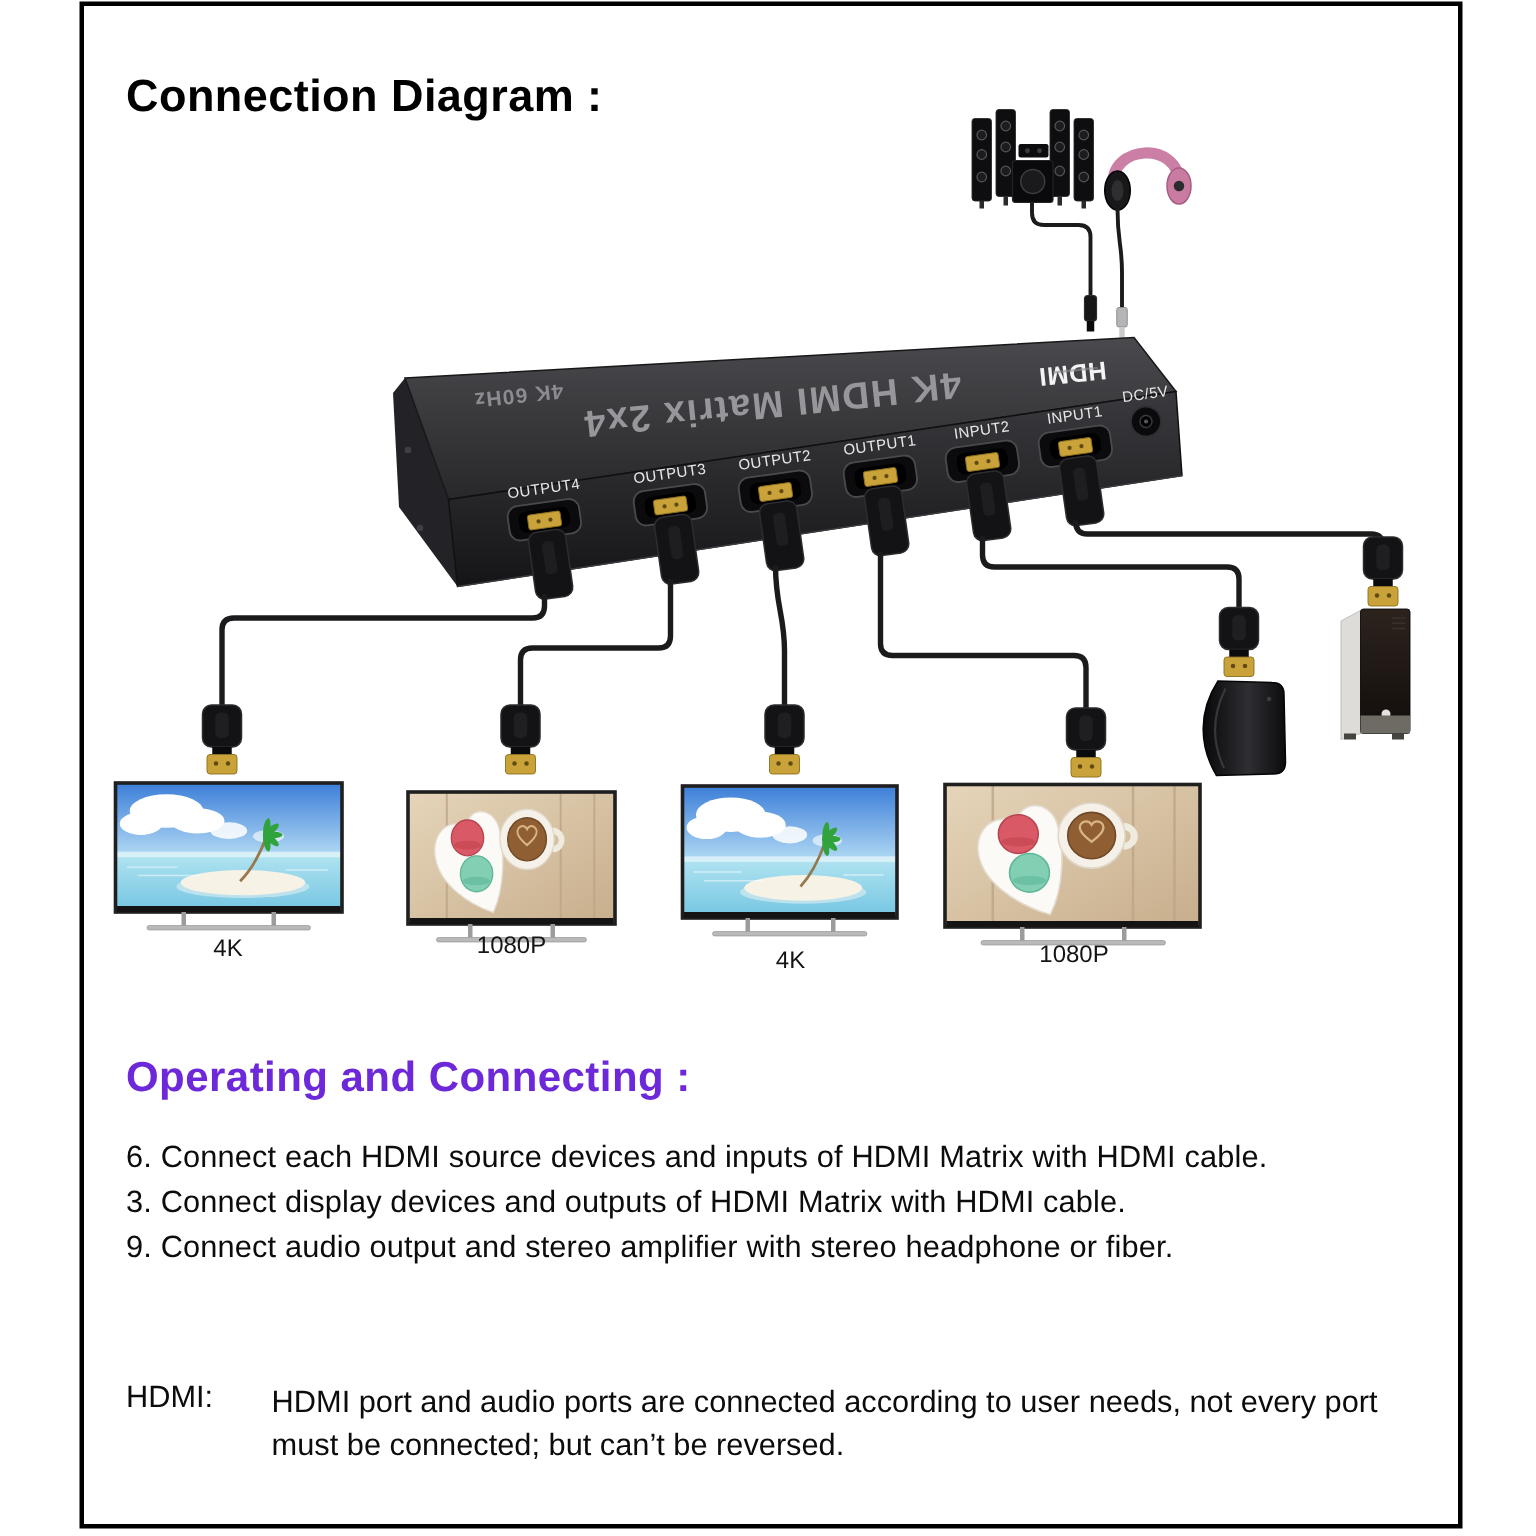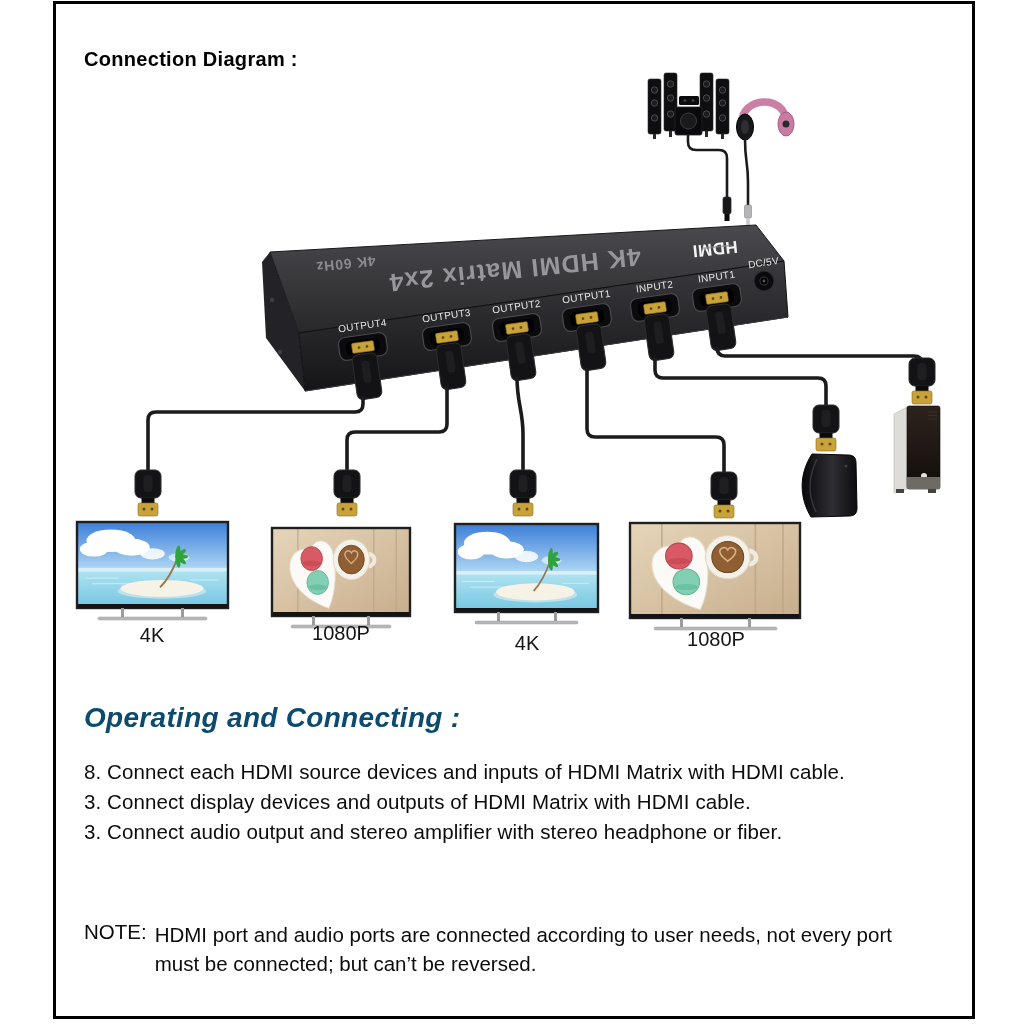--- a/index.html
+++ b/index.html
@@ -1,26 +1,26 @@
 <!DOCTYPE html>
 <html><head>
 <meta charset="utf-8">
 <style>
   html,body{margin:0;padding:0;background:#fff;}
   .page{position:relative;width:1024px;height:1024px;background:#ffffff;
         font-family:"Liberation Sans", sans-serif;overflow:hidden;}
   .abs{position:absolute;}
   .frame{left:53px;top:1px;width:916px;height:1012px;border:3px solid #000;}
-  .title{left:84px;top:48px;font-size:20px;font-weight:bold;color:#000;letter-spacing:.3px;}
-  .heading{left:84px;top:702px;font-size:28px;font-weight:bold;color:#0c4a6e;letter-spacing:.3px;font-style:italic;}
+  .title{left:84px;top:48px;font-size:30px;font-weight:bold;color:#000;letter-spacing:.3px;}
+  .heading{left:84px;top:702px;font-size:28px;font-weight:bold;color:#6d28d9;letter-spacing:.3px;}
   .instr{left:84px;font-size:20.5px;color:#0c0c0c;white-space:nowrap;letter-spacing:.1px;}
   .i0{top:760px}.i1{top:790px}.i2{top:820px}.i3{top:850px}.i4{top:880px}
   .note{left:84px;top:920px;display:flex;gap:8px;font-size:20.5px;color:#0c0c0c;}
-  .note .lines div{line-height:29px;white-space:nowrap;}
-  .tvlabel{font-size:20px;color:#141414;transform:translateX(-50%);white-space:nowrap;}
+  .note .lines div{line-height:29px;white-space:nowrap;margin-left:31px;}
+  .tvlabel{font-size:16px;color:#141414;transform:translateX(-50%);white-space:nowrap;}
   svg{position:absolute;left:0;top:0;}
 </style>
 </head>
 <body>
 
 <div class="page">
 
   <div class="abs frame"></div>
 
   <svg width="1024" height="1024" viewBox="0 0 1024 1024">
@@ -283,25 +283,25 @@
 
   <div class="abs title">Connection Diagram :</div>
 
   <div class="abs tvlabel" style="left:152px;top:624px;">4K</div>
   <div class="abs tvlabel" style="left:341px;top:622px;">1080P</div>
   <div class="abs tvlabel" style="left:527px;top:632px;">4K</div>
   <div class="abs tvlabel" style="left:716px;top:628px;">1080P</div>
 
   <div class="abs heading">Operating and Connecting :</div>
 
-  <div class="abs instr i0">8. Connect each HDMI source devices and inputs of HDMI Matrix with HDMI cable.</div>
+  <div class="abs instr i0">6. Connect each HDMI source devices and inputs of HDMI Matrix with HDMI cable.</div>
   <div class="abs instr i1">3. Connect display devices and outputs of HDMI Matrix with HDMI cable.</div>
-  <div class="abs instr i2">3. Connect audio output and stereo amplifier with stereo headphone or fiber.</div>
+  <div class="abs instr i2">9. Connect audio output and stereo amplifier with stereo headphone or fiber.</div>
 
   <div class="abs note">
-    <span>NOTE:</span>
+    <span>HDMI:</span>
     <div class="lines">
       <div>HDMI port and audio ports are connected according to user needs, not every port</div>
       <div>must be connected; but can’t be reversed.</div>
     </div>
   </div>
 
 </div>
 
 </body></html>

